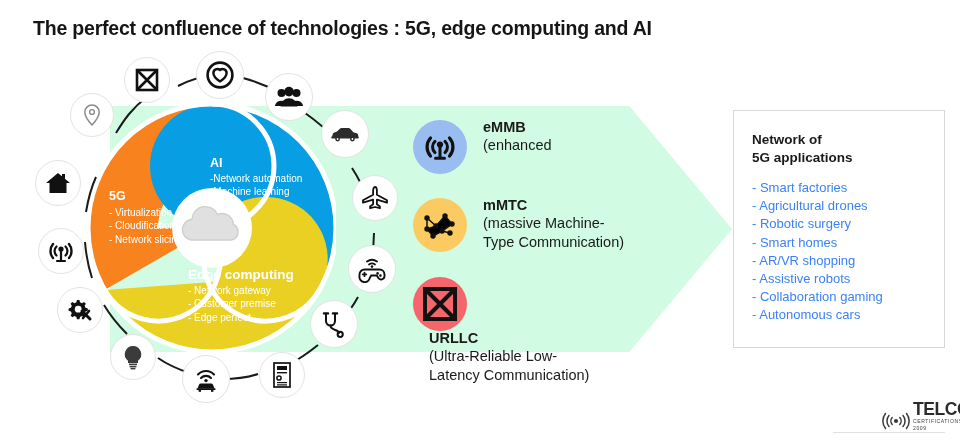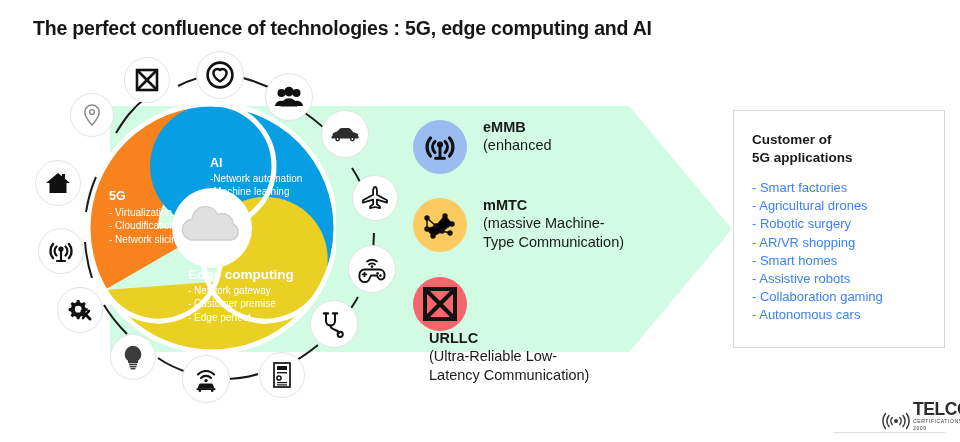--- a/index.html
+++ b/index.html
@@ -366,29 +366,29 @@
     </div>
     <div class="uc-txt">
       <span class="abbr">URLLC</span>
       <span class="full">(Ultra-Reliable Low-</span>
       <span class="full">Latency Communication)</span>
     </div>
   </div>
 
   <div class="panel">
     <div class="panel-title">
-      <span style="display:block;">Customer of</span>
+      <span style="display:block;">Network of</span>
       <span style="display:block;">5G applications</span>
     </div>
     <div class="panel-list">
       <span>- Smart factories</span>
       <span>- Agricultural drones</span>
       <span>- Robotic surgery</span>
+      <span>- Smart homes</span>
       <span>- AR/VR shopping</span>
-      <span>- Smart homes</span>
       <span>- Assistive robots</span>
       <span>- Collaboration gaming</span>
       <span>- Autonomous cars</span>
     </div>
   </div>
 
   <div class="logo">
     <svg class="logo-mark" width="30" height="22" viewBox="0 0 30 22">
       <g fill="none" stroke="#3a3a3a" stroke-width="1.5" stroke-linecap="round">
         <path d="M4.5,3.5 A12,12 0 0 0 4.5,18.5"></path>

